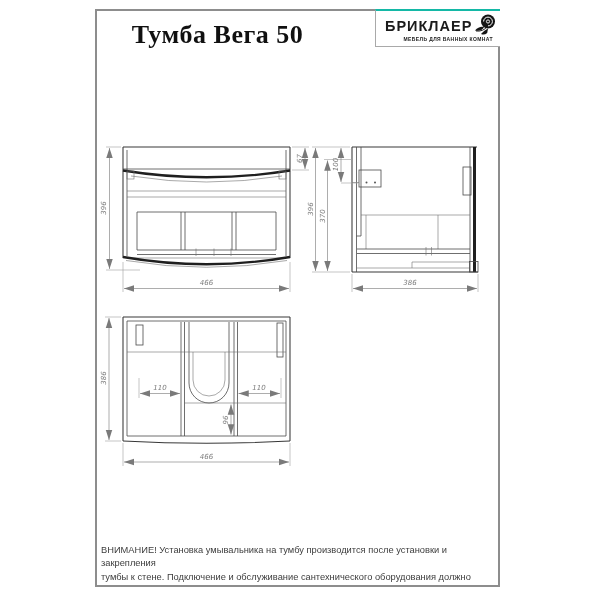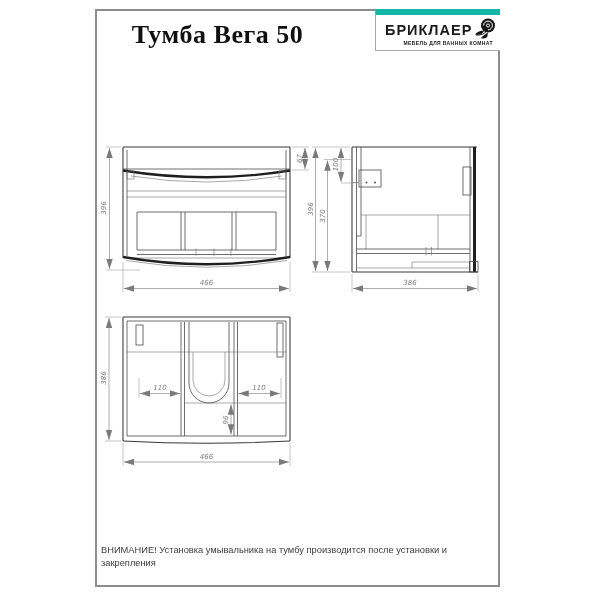--- a/index.html
+++ b/index.html
@@ -5,21 +5,21 @@
   html,body{margin:0;padding:0;background:#fff;}
   .canvas{position:relative;width:600px;height:600px;background:#ffffff;overflow:hidden;
           font-family:"Liberation Sans",sans-serif;}
   .page-border{position:absolute;left:95px;top:9px;width:401px;height:574px;
                border:2px solid #8d8d8d;background:#fff;}
   .doc-title{position:absolute;left:110px;top:20px;width:215px;text-align:center;
              font-family:"Liberation Serif",serif;font-weight:bold;font-size:26px;
              color:#101010;letter-spacing:0.5px;}
   .logo-box{position:absolute;left:375px;top:9px;width:124px;height:35px;
             border-left:1px solid #a9a9a9;border-bottom:1px solid #a9a9a9;
-            border-top:6px solid #14b8a6;background:#fff;}
+            border-top:2px solid #14b8a6;background:#fff;}
   .brand-name{position:absolute;left:9px;top:7px;font-weight:bold;font-size:14.5px;
               letter-spacing:1px;color:#1b1b1b;white-space:nowrap;}
   .rose{position:absolute;right:1px;top:1px;}
   .brand-tagline{position:absolute;right:7px;top:25px;font-weight:bold;font-size:5px;
                  letter-spacing:0.4px;color:#1b1b1b;white-space:nowrap;}
   .drawing{position:absolute;left:0;top:0;width:600px;height:600px;}
   .warning{position:absolute;left:101px;top:544px;width:392px;font-size:9.3px;
            line-height:13.4px;color:#3d3d3d;}
   
   path.ol{stroke:#383838;stroke-width:1.05;fill:none}
@@ -134,14 +134,15 @@
       <text class="dtxt" x="160" y="389.5" text-anchor="middle">110</text>
       <path class="dim" marker-start="url(#ar)" marker-end="url(#ar)" d="M238.5,393.5 H280"></path>
       <text class="dtxt" x="259" y="389.5" text-anchor="middle">110</text>
       <path class="dim" marker-start="url(#ar)" marker-end="url(#ar)" d="M231,404.5 V434.5"></path>
       <text class="dtxt" x="227.5" y="420" text-anchor="middle" transform="rotate(-90 227.5 420)">96</text>
     </g>
   </svg>
 
   <div class="warning">
     <div>ВНИМАНИЕ! Установка умывальника на тумбу производится после установки и закрепления</div>
+    <div>тумбы к стене. Подключение и обслуживание сантехнического оборудования должно</div>
   </div>
 </div>
 
 </body></html>

